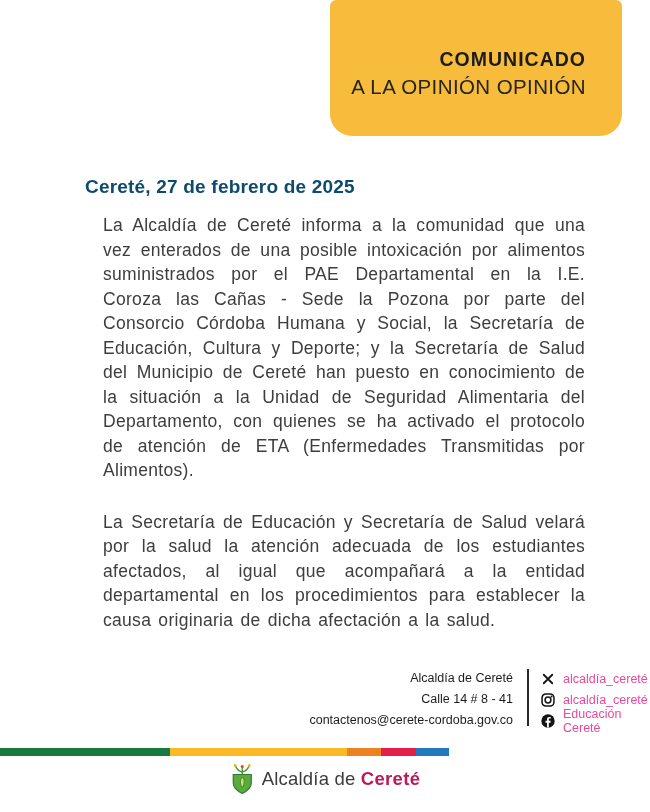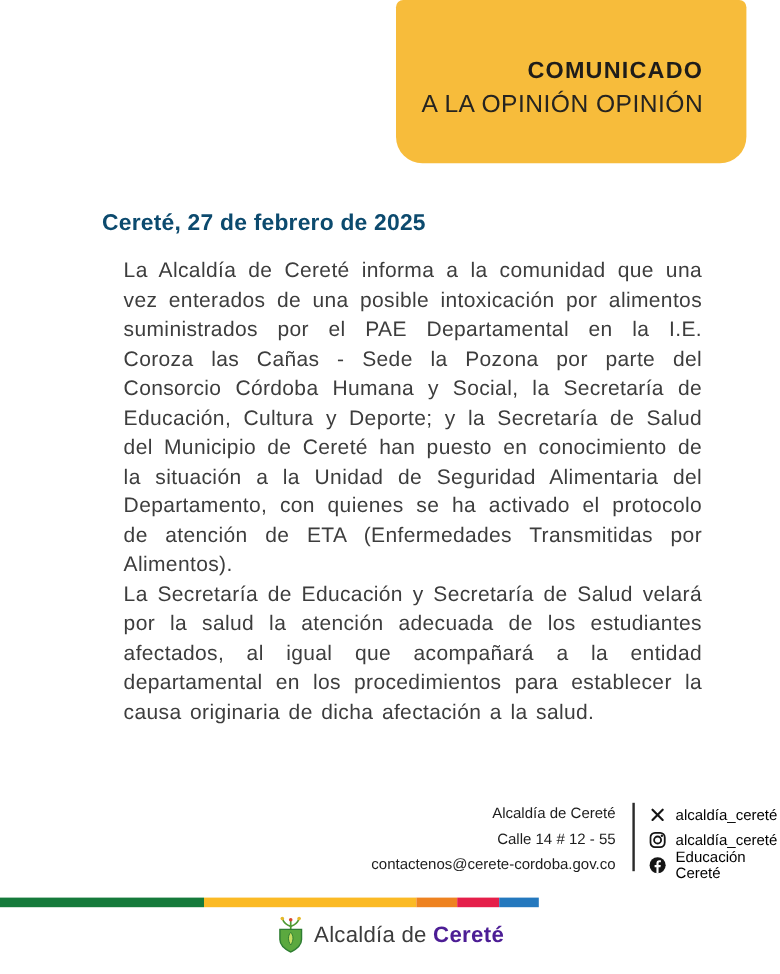--- a/index.html
+++ b/index.html
@@ -59,21 +59,21 @@
     left: 103px;
     top: 213px;
     width: 482px;
     font-size: 17.5px;
     line-height: 24.5px;
     letter-spacing: 0.3px;
     word-spacing: 2px;
     color: #3d3d3d;
     text-align: justify;
   }
-  .doc-body p + p { }
+  .doc-body p + p { margin-top: 27px; }
 
   
   .contact {
     position: absolute;
     right: 137px;
     top: 668px;
     text-align: right;
     font-size: 12.5px;
     line-height: 21px;
     color: #1c1c1c;
@@ -84,21 +84,21 @@
     top: 669px;
     width: 1.5px;
     height: 57px;
     background: #2a2a2a;
   }
   .social {
     position: absolute;
     left: 541px;
     top: 668px;
     font-size: 12.5px;
-    color: #000000;
+    color: #ec4899;
   }
   .social-row {
     display: flex;
     align-items: center;
     gap: 8px;
     height: 21px;
   }
   .social-row .icon {
     width: 14px;
     display: inline-flex;
@@ -126,42 +126,42 @@
     position: absolute;
     left: 50%;
     top: 763px;
     transform: translateX(-50%);
     display: flex;
     align-items: center;
     gap: 7px;
     white-space: nowrap;
   }
   .logo-text { font-size: 18.5px; color: #3c3c3c; letter-spacing: 0.2px; }
-  .logo-text .brand { font-weight: bold; color: #4c1d95; letter-spacing: 0.3px; }
+  .logo-text .brand { font-weight: bold; color: #be185d; letter-spacing: 0.3px; }
 </style>
 </head>
 <body>
 
 <div class="page">
 
   <div class="banner" style="background: rgb(247, 188, 59);">
     <div class="banner-title">COMUNICADO</div>
     <div class="banner-subtitle">A LA OPINIÓN OPINIÓN</div>
   </div>
 
   <div class="dateline">Cereté, 27 de febrero de 2025</div>
 
   <div class="doc-body">
     <p>La Alcaldía de Cereté informa a la comunidad que una vez enterados de una posible intoxicación por alimentos suministrados por el PAE Departamental en la I.E. Coroza las Cañas - Sede la Pozona por parte del Consorcio Córdoba Humana y Social, la Secretaría de Educación, Cultura y Deporte; y la Secretaría de Salud del Municipio de Cereté han puesto en conocimiento de la situación a la Unidad de Seguridad Alimentaria del Departamento, con quienes se ha activado el protocolo de atención de ETA (Enfermedades Transmitidas por Alimentos).</p>
     <p>La Secretaría de Educación y Secretaría de Salud velará por la salud la atención adecuada de los estudiantes afectados, al igual que acompañará a la entidad departamental en los procedimientos para establecer la causa originaria de dicha afectación a la salud.</p>
   </div>
 
   <div class="contact">
     <div>Alcaldía de Cereté</div>
-    <div>Calle 14 # 12 - 55</div>
+    <div>Calle 14 # 8 - 41</div>
     <div>contactenos@cerete-cordoba.gov.co</div>
   </div>
 
   <div class="footer-divider"></div>
 
   <div class="social">
     <div class="social-row">
       <span class="icon">
         <svg width="12" height="12" viewBox="0 0 24 24">
             <path d="M3.5 3.5 L20.5 20.5 M20.5 3.5 L3.5 20.5" stroke="#151515" stroke-width="3.6" stroke-linecap="round"></path>

